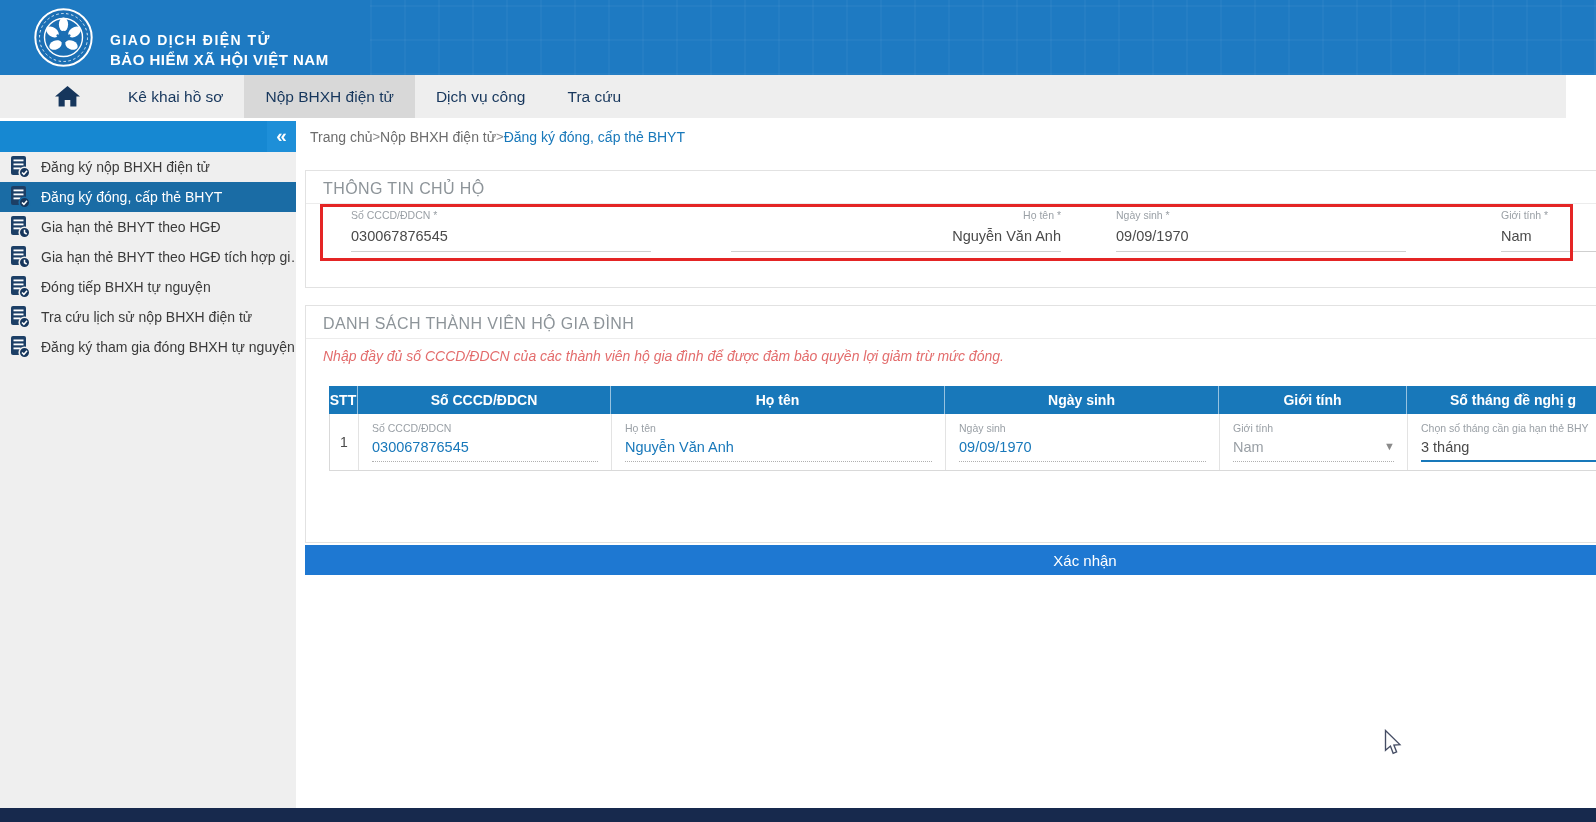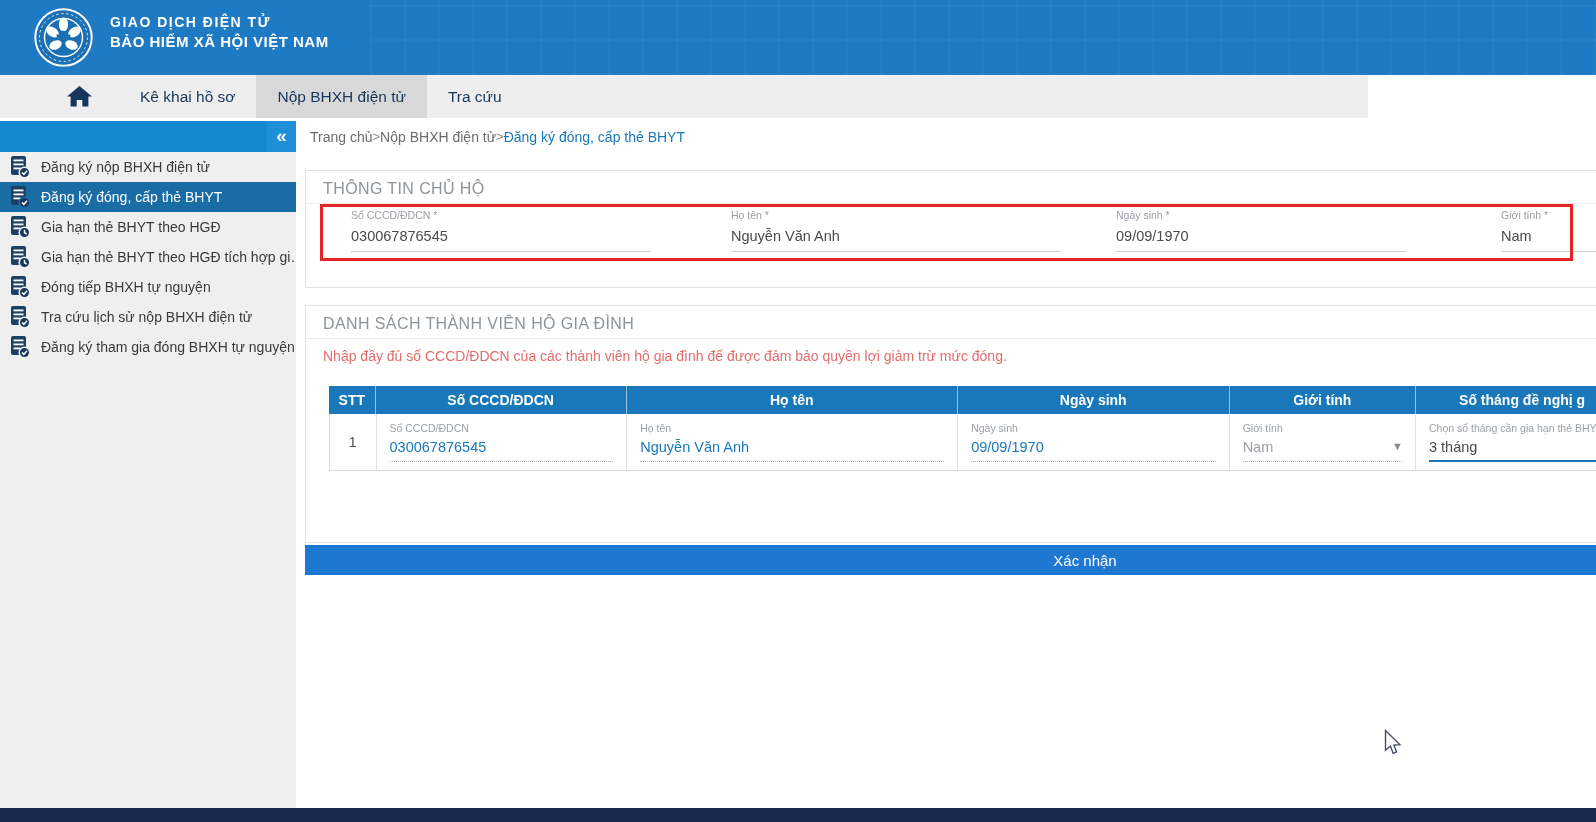--- a/index.html
+++ b/index.html
@@ -7,26 +7,26 @@
   body { position:relative; font-family:"Liberation Sans", sans-serif; background:#ffffff; }
 
   
   .top-header { position:absolute; left:0; top:0; width:1596px; height:75px; background:#1e7ac2; overflow:hidden; }
   .top-header .pattern { position:absolute; left:370px; top:0; right:0; bottom:0; opacity:.6;
     background:
       repeating-linear-gradient(90deg, rgba(255,255,255,.055) 0 2px, transparent 2px 34px),
       repeating-linear-gradient(0deg, rgba(255,255,255,.055) 0 2px, transparent 2px 34px);
   }
   .logo { position:absolute; left:33px; top:7px; width:61px; height:61px; }
-  .brand { position:absolute; left:110px; top:14px; color:#fff; }
+  .brand { position:absolute; left:110px; top:32px; color:#fff; }
   .brand .tagline { font-size:14px; font-weight:bold; letter-spacing:1.5px; }
   .brand .title { font-size:15px; font-weight:bold; letter-spacing:.5px; margin-top:3px; }
 
   
-  .navbar { position:absolute; left:0; top:75px; width:1368px; height:43px; background:#eeeeee; display:flex; align-items:stretch; padding-left:40px; }
+  .navbar { position:absolute; left:0; top:75px; width:1566px; height:43px; background:#eeeeee; display:flex; align-items:stretch; padding-left:28px; }
   .nav-home { display:flex; align-items:center; padding:0 27px; cursor:pointer; }
   .nav-item { display:flex; align-items:center; padding:0 21px; font-size:15.5px; color:#16365c; cursor:pointer; white-space:nowrap; }
   .nav-item.active { background:#d8d8d8; }
 
   
   .side-strip { position:absolute; left:0; top:121px; width:296px; height:31px; background:#1688d2; }
   .collapse-btn { position:absolute; right:0; top:0; width:29px; height:31px; background:#1e8fd8; color:#fff; font-size:19px; font-weight:bold; text-align:center; line-height:29px; cursor:pointer; }
   .breadcrumb { position:absolute; left:310px; top:121px; height:31px; display:flex; align-items:center; font-size:14px; }
   .crumb { color:#6d6d6d; cursor:pointer; }
   .crumb-sep { color:#8a8a8a; font-size:13px; }
@@ -43,46 +43,46 @@
   
   .panel { position:absolute; background:#fff; border:1px solid #e2e2e2; }
   .panel-title { position:absolute; left:17px; top:9px; font-size:16px; color:#8d9499; letter-spacing:.4px; }
   .panel-divider { position:absolute; left:0; right:0; top:32px; border-top:1px solid #ececec; }
 
   .panel-owner { left:305px; top:170px; width:1560px; height:118px; }
   .field { position:absolute; top:38px;margin-left:20px; }
   .field .f-label { font-size:10.5px; color:#9aa0a6; }
   .field .f-value { font-size:14.5px; color:#4a4a4a; margin-top:7px; padding-bottom:7px; border-bottom:1px solid #cfcfcf; cursor:text; }
   .field-1 { left:25px;  width:300px; }
-  .field-2 { left:405px; width:330px; }
+  .field-2 { left:405px; width:330px;text-align:right; }
   .field-3 { left:790px; width:290px; }
   .field-4 { left:1175px; width:95px; }
 
   .highlight-box { position:absolute; left:320px; top:204px; width:1253px; height:57px; border:3px solid #e42525; z-index:6; pointer-events:none; }
 
   .panel-members { left:305px; top:305px; width:1560px; height:238px; }
-  .panel-note { position:absolute; left:17px; top:42px; font-size:14px; color:#e36c6c; }
+  .panel-note { position:absolute; left:17px; top:42px; font-size:14px; font-style:italic; color:#e36c6c; }
 
   
   .table { position:absolute; left:23px; top:80px; width:1504px; }
   .t-head { display:flex; height:28px; }
   .t-h-cell { background:#1878ba; color:#fff; font-size:14px; font-weight:bold; display:flex; align-items:center; justify-content:center; border-right:1px solid rgba(255,255,255,.55); }
   .t-h-cell:last-child { border-right:none; justify-content:flex-start; padding-left:43px; }
   .t-row { display:flex; height:57px; border:1px solid #d9d9d9; border-top:none; }
   .t-cell { position:relative; border-right:1px solid #e3e3e3; padding:8px 13px 0 13px; }
   .t-cell:last-child { border-right:none; }
   .c-label { font-size:10.5px; color:#9aa0a6; white-space:nowrap; overflow:hidden; }
   .c-value { font-size:14.5px; color:#1878ba; margin-top:5px; white-space:nowrap; }
   .c-value.muted { color:#9aa0a6; }
   .c-value.dark { color:#4a4a4a; }
   .dots { position:absolute; left:13px; right:13px; bottom:8px; border-top:1px dotted #b0b0b0; }
   .solid-blue { position:absolute; left:13px; right:0; bottom:8px; border-top:2px solid #1878ba; }
   .cell-stt { display:flex; align-items:center; justify-content:center; padding:0; font-size:14px; color:#4a4a4a; }
   .caret { position:absolute; right:12px; top:26px; font-size:11px; color:#8a8a8a; }
-  .col-0{width:47px;} .col-1{width:253px;} .col-2{width:334px;} .col-3{width:274px;} .col-4{width:188px;} .col-5{width:420px;}
+  .col-0{width:29px;} .col-1{width:253px;} .col-2{width:334px;} .col-3{width:274px;} .col-4{width:188px;} .col-5{width:420px;}
 
   
   .confirm-btn { position:absolute; left:305px; top:545px; width:1560px; height:30px; background:#1e78d2; color:#fff; font-size:15px; display:flex; align-items:center; justify-content:center; cursor:pointer; border:none; }
 
   
   .footer { position:absolute; left:0; top:808px; width:1596px; height:14px; background:#17294d; }
 
   .cursor { position:absolute; left:1384px; top:729px; z-index:20; pointer-events:none; }
 </style>
 </head>
@@ -116,20 +116,21 @@
 </div>
 
 <div class="navbar">
   <div class="nav-home">
     <svg width="25" height="21" viewBox="0 0 25 21">
       <path d="M12.5 0 L25 10.5 h-3.6 v10 h-6.1 v-6.4 h-5.6 v6.4 H3.6 v-10 H0 Z" fill="#16365c"></path>
     </svg>
   </div>
   <div class="nav-item">Kê khai hồ sơ</div>
   <div class="nav-item active">Nộp BHXH điện tử</div>
+  <div class="nav-item">Dịch vụ công</div>
   <div class="nav-item">Tra cứu</div>
 </div>
 
 <div class="side-strip">
   <div class="collapse-btn">
     <span>«</span>
   </div>
 </div>
 <div class="breadcrumb">
   <span class="crumb">Trang chủ</span>

